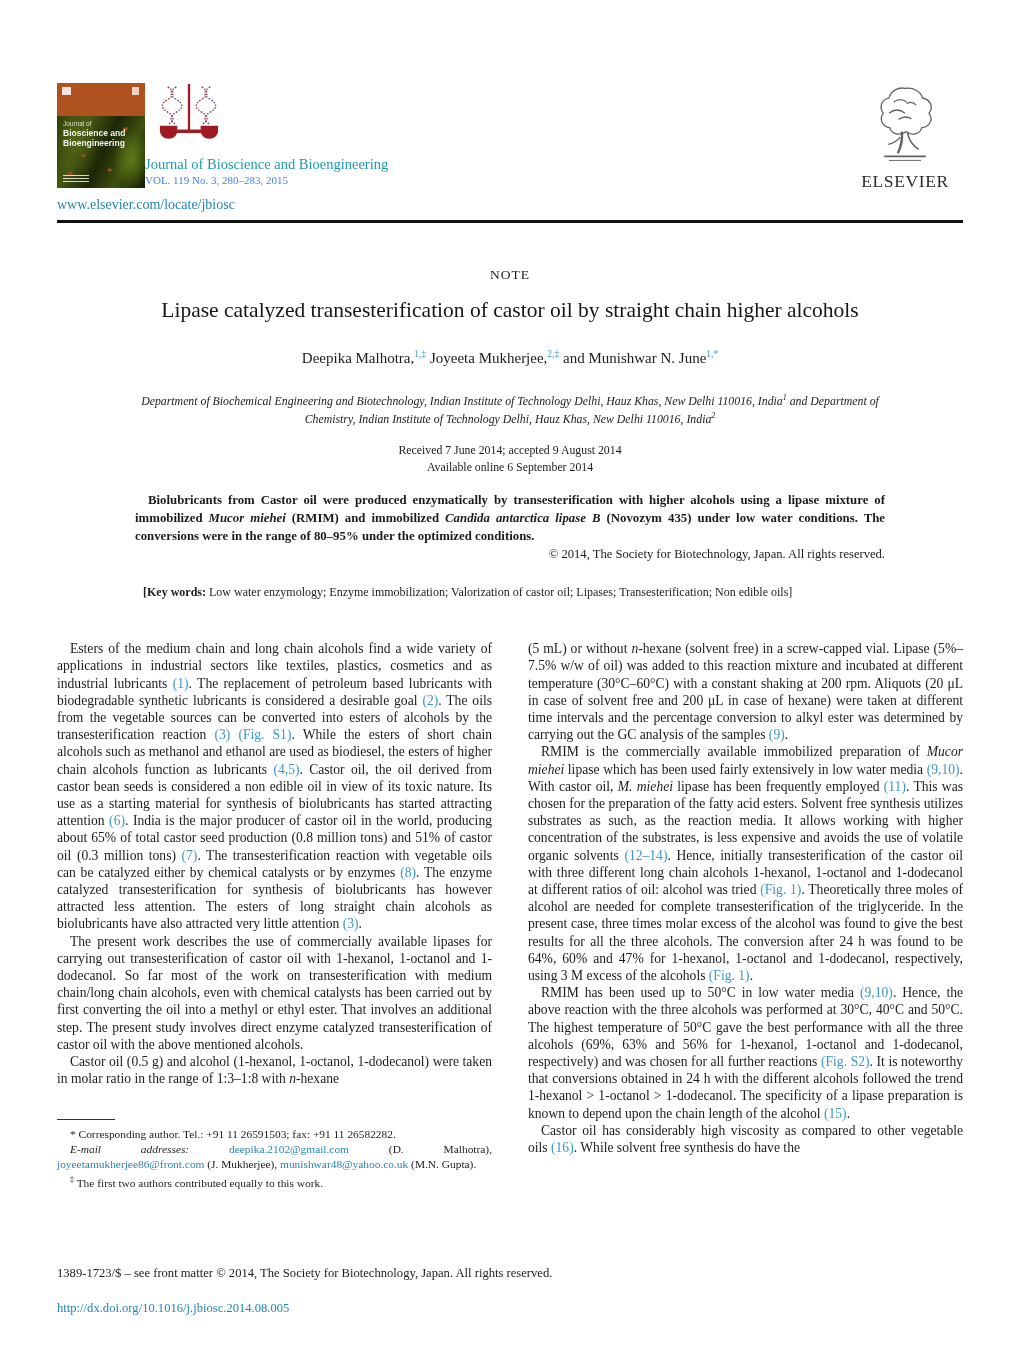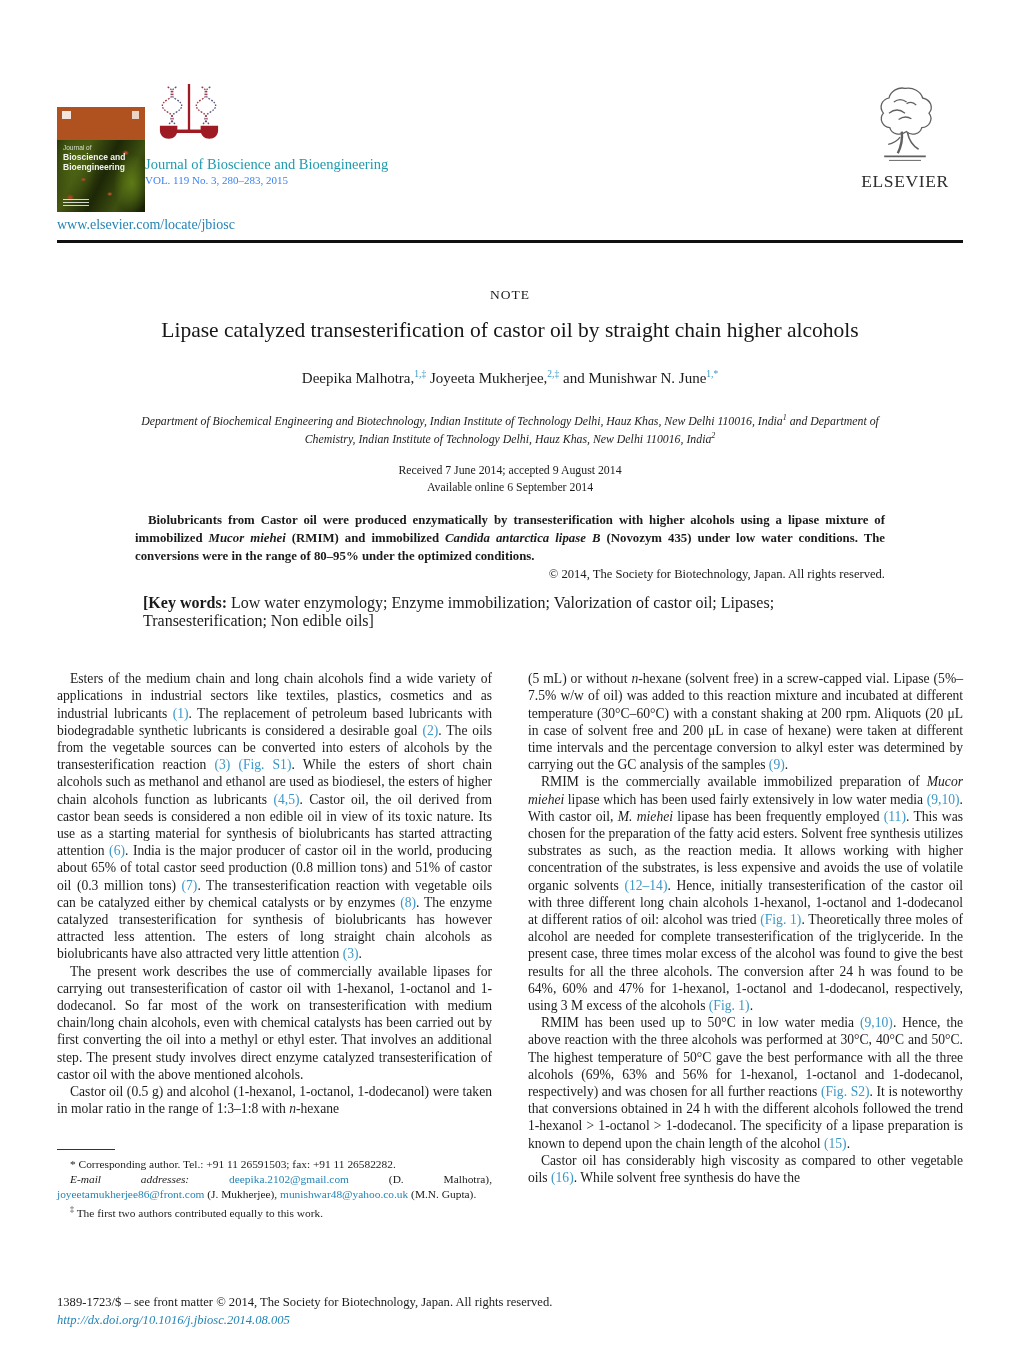--- a/index.html
+++ b/index.html
@@ -4,21 +4,21 @@
 <style>
   html,body{margin:0;padding:0;background:#ffffff;}
   .page{
     width:1020px;height:1359px;box-sizing:border-box;
     padding:0 57px;position:relative;overflow:hidden;
     background:#ffffff;color:#1b1b1b;
     font-family:"Liberation Serif",serif;
   }
   
   .masthead{margin-top:83px;display:flex;align-items:flex-start;}
-  .cover{width:88px;height:105px;background:#3b82f6;position:relative;overflow:hidden;flex:0 0 auto;margin-top:24px;}
+  .cover{width:88px;height:105px;background:#3b82f6;position:relative;overflow:hidden;flex:0 0 auto;}
   .cover-band{position:absolute;top:0;left:0;right:0;height:33px;background:#b0521f;}
   .cover-mark1{position:absolute;top:4px;left:5px;width:9px;height:8px;background:rgba(255,255,255,.85);}
   .cover-mark2{position:absolute;top:4px;right:6px;width:7px;height:8px;background:rgba(255,255,255,.75);}
   .cover-body{position:absolute;top:33px;left:0;right:0;bottom:0;
     background:
       radial-gradient(5px 4px at 78% 18%, #e0512c 0%, rgba(224,81,44,0) 70%),
       radial-gradient(4px 3px at 30% 55%, #d8442a 0%, rgba(216,68,42,0) 70%),
       radial-gradient(4px 3px at 60% 75%, #e05a2c 0%, rgba(224,90,44,0) 70%),
       radial-gradient(6px 5px at 15% 80%, #c8401f 0%, rgba(200,64,31,0) 70%),
       radial-gradient(24px 40px at 85% 60%, #5d7a16 0%, rgba(93,122,22,0) 75%),
@@ -40,36 +40,36 @@
   
   .note-label{text-align:center;margin-top:44px;font-size:13.5px;letter-spacing:1px;color:#1b1b1b;}
   .title{text-align:center;margin:15px 20px 0;font-size:21.5px;font-weight:normal;color:#161616;}
   .authors{text-align:center;margin-top:26px;font-size:15px;color:#1b1b1b;}
   .authors sup{font-size:9.5px;color:#3b97c6;}
   .affil{text-align:center;margin:25px 70px 0;font-style:italic;font-size:11.8px;line-height:1.55;color:#222;}
   .affil sup{font-size:8px;}
   .dates{text-align:center;margin-top:13px;font-size:11.8px;line-height:1.45;}
   .abstract{margin:15px 78px 0;font-weight:bold;font-size:12.8px;line-height:1.42;text-align:justify;text-indent:13px;}
   .abstract-copyright{margin:0 78px;font-size:12.6px;text-align:right;line-height:1.5;}
-  .keywords{margin:10px 78px 0;font-size:16px;padding-left:8px;}
+  .keywords{margin:21px 78px 0;font-size:12px;padding-left:8px;}
   
   .columns{display:flex;gap:36px;margin-top:40px;}
   .col{flex:1;font-size:13.6px;line-height:17.2px;text-align:justify;color:#1b1b1b;}
   .col p{margin:0;text-indent:13px;}
   .col p.noindent{text-indent:0;}
   .cite{color:#3b97c6;}
   a{color:#2484b5;text-decoration:none;}
   
   .fnblock{margin-top:32px;}
   .fnrule{width:58px;border-top:1.2px solid #333;margin-bottom:7px;}
   .fn{font-size:11.4px;line-height:15px;margin:0;text-align:justify;text-indent:9px;}
   .fn sup{font-size:8px;}
   
-  .pagefoot{position:absolute;left:57px;bottom:30px;font-size:12.6px;line-height:1.35;}
-  .pagefoot a{display:inline-block;margin-top:1px;font-style:italic;}
+  .pagefoot{position:absolute;left:57px;bottom:42px;font-size:12.6px;line-height:1.35;}
+  .pagefoot a{display:inline-block;margin-top:18px;}
 </style>
 </head>
 <body>
 
 <div class="page">
 
   
   <div class="masthead">
     <div class="cover">
       <div class="cover-band"></div>

